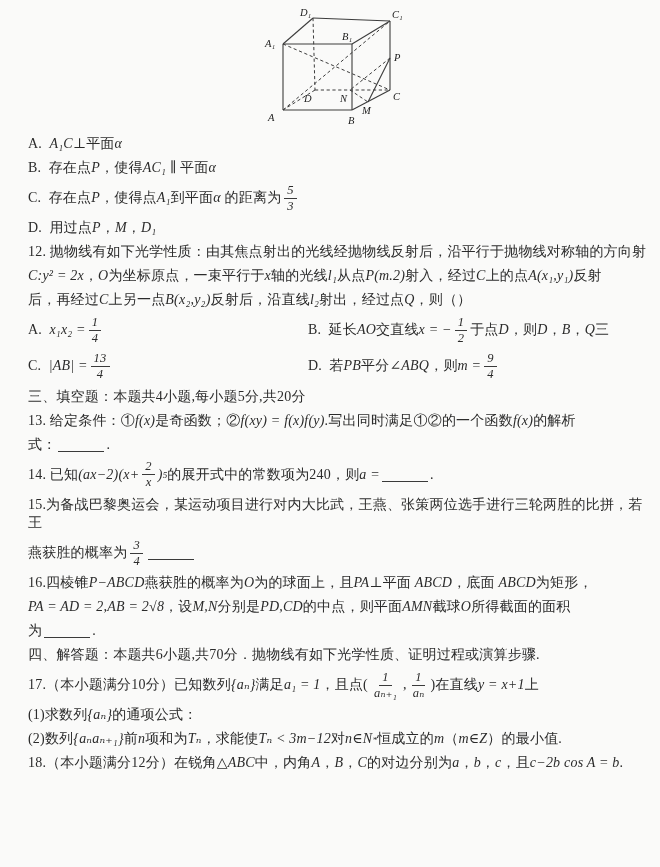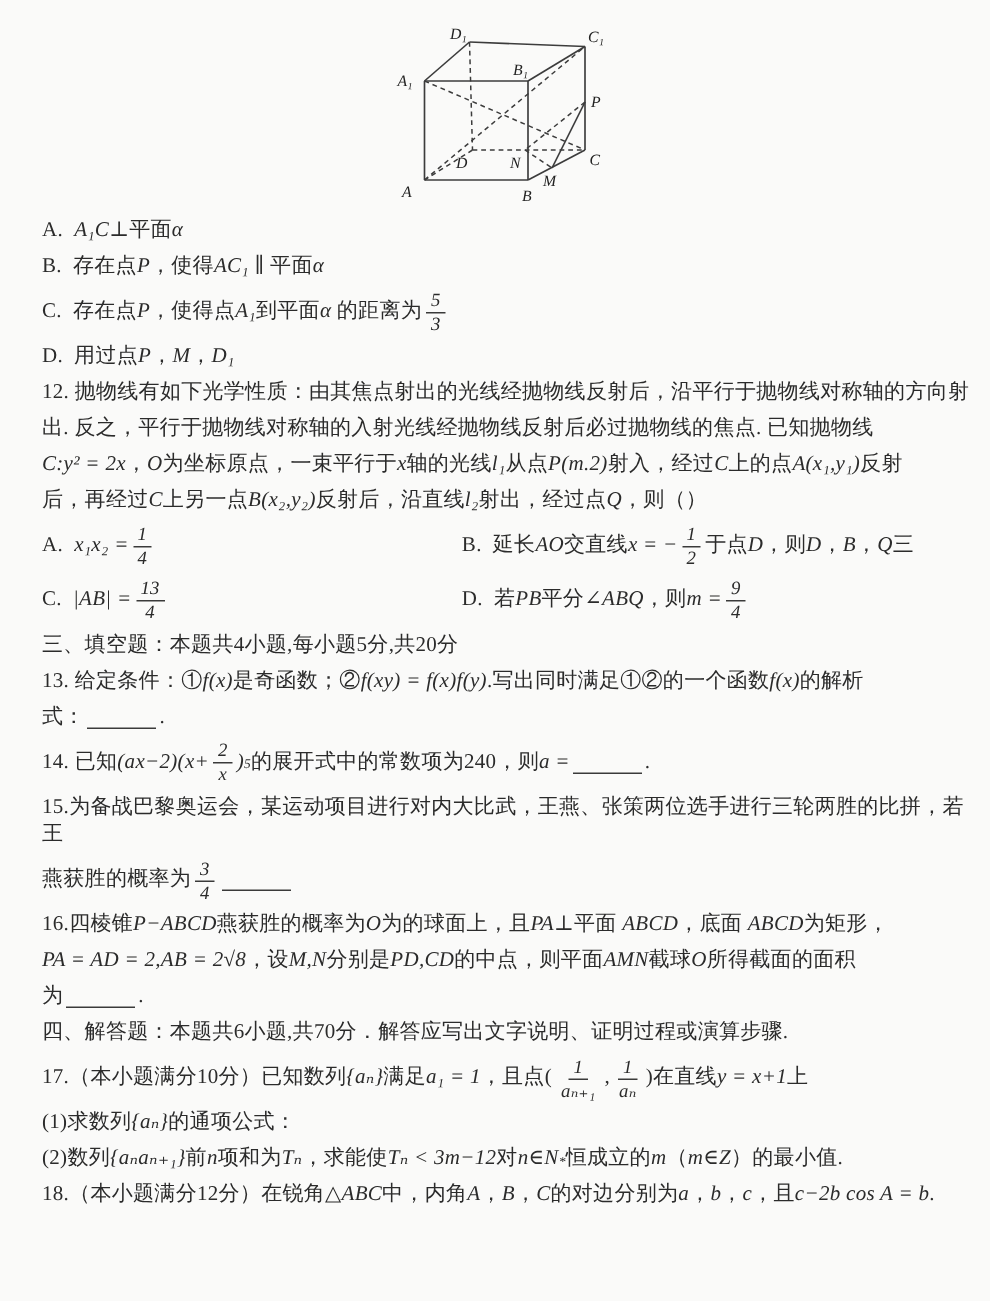--- a/index.html
+++ b/index.html
@@ -1,21 +1,21 @@
 <!DOCTYPE html>
 <html><head>
 <meta charset="utf-8">
 <style>
   html,body{margin:0;padding:0;}
   body{
     width:660px;height:867px;overflow:hidden;
     background:#fafaf9;color:#2b2b2b;
     font-family:"Liberation Serif","DejaVu Serif",serif;
   }
-  .page{width:660px;height:697px;position:relative;padding-top:10px;box-sizing:border-box;}
+  .page{width:660px;height:697px;position:relative;padding-top:0;box-sizing:border-box;}
   .figure-wrap{height:132px;position:relative;}
   .figure-wrap svg{position:absolute;left:256px;top:0;}
   .cube-line{stroke:#3c3c3c;stroke-width:1.1;fill:none;}
   .cube-dash{stroke:#3c3c3c;stroke-width:1;fill:none;stroke-dasharray:3.2,2.6;}
   .vlabel{font:italic 10.5px "Liberation Serif","DejaVu Serif",serif;fill:#222;}
   .line{
     display:flex;align-items:center;flex-wrap:nowrap;
     padding:2.5px 10px 2.5px 28px;
     font-size:14px;line-height:18.5px;letter-spacing:.2px;
     white-space:pre-wrap;min-height:19px;
@@ -85,34 +85,33 @@
       </g>
     </svg>
   </div>
 
   <div id="content">
       <div class="line"><span class="t">A.  </span><span class="m">A₁C</span><span class="t">⊥平面</span><span class="m">α</span></div>
       <div class="line"><span class="t">B.  存在点</span><span class="m">P</span><span class="t">，使得</span><span class="m">AC₁</span><span class="t"> ∥ 平面</span><span class="m">α</span></div>
       <div class="line"><span class="t">C.  存在点</span><span class="m">P</span><span class="t">，使得点</span><span class="m">A₁</span><span class="t">到平面</span><span class="m">α</span><span class="t"> 的距离为</span><span class="frac"><span class="num">5</span><span class="den">3</span></span></div>
       <div class="line"><span class="t">D.  用过点</span><span class="m">P</span><span class="t">，</span><span class="m">M</span><span class="t">，</span><span class="m">D₁</span></div>
       <div class="line"><span class="t">12. 抛物线有如下光学性质：由其焦点射出的光线经抛物线反射后，沿平行于抛物线对称轴的方向射</span></div>
-      <div class="line"><span class="t">出. 反之，平行于抛物线对称轴的入射光线经抛物线反射后必过抛物线的焦点. 已知抛物线</span></div>
       <div class="line"><span class="m">C:y² = 2x</span><span class="t">，</span><span class="m">O</span><span class="t">为坐标原点，一束平行于</span><span class="m">x</span><span class="t">轴的光线</span><span class="m">l₁</span><span class="t">从点</span><span class="m">P(m.2)</span><span class="t">射入，经过</span><span class="m">C</span><span class="t">上的点</span><span class="m">A(x₁,y₁)</span><span class="t">反射</span></div>
       <div class="line"><span class="t">后，再经过</span><span class="m">C</span><span class="t">上另一点</span><span class="m">B(x₂,y₂)</span><span class="t">反射后，沿直线</span><span class="m">l₂</span><span class="t">射出，经过点</span><span class="m">Q</span><span class="t">，则（）</span></div>
       <div class="line cols"><div class="col col0"><span class="t">A.  </span><span class="m">x₁x₂ =</span><span class="frac"><span class="num">1</span><span class="den">4</span></span></div><div class="col col1"><span class="t">B.  延长</span><span class="m">AO</span><span class="t">交直线</span><span class="m">x = −</span><span class="frac"><span class="num">1</span><span class="den">2</span></span><span class="t">于点</span><span class="m">D</span><span class="t">，则</span><span class="m">D</span><span class="t">，</span><span class="m">B</span><span class="t">，</span><span class="m">Q</span><span class="t">三</span></div></div>
       <div class="line cols"><div class="col col0"><span class="t">C.  </span><span class="m">|AB| =</span><span class="frac"><span class="num">13</span><span class="den">4</span></span></div><div class="col col1"><span class="t">D.  若</span><span class="m">PB</span><span class="t">平分</span><span class="m">∠ABQ</span><span class="t">，则</span><span class="m">m =</span><span class="frac"><span class="num">9</span><span class="den">4</span></span></div></div>
       <div class="line"><span class="t">三、填空题：本题共4小题,每小题5分,共20分</span></div>
       <div class="line"><span class="t">13. 给定条件：①</span><span class="m">f(x)</span><span class="t">是奇函数；②</span><span class="m">f(xy) = f(x)f(y)</span><span class="t">.写出同时满足①②的一个函数</span><span class="m">f(x)</span><span class="t">的解析</span></div>
       <div class="line"><span class="t">式：</span><span class="blank"></span><span class="t">.</span></div>
       <div class="line"><span class="t">14. 已知</span><span class="m">(ax−2)(x+</span><span class="frac"><span class="num">2</span><span class="den">x</span></span><span class="m">)</span><sup class="m">5</sup><span class="t">的展开式中的常数项为240，则</span><span class="m">a =</span><span class="blank"></span><span class="t">.</span></div>
       <div class="line"><span class="t">15.为备战巴黎奥运会，某运动项目进行对内大比武，王燕、张策两位选手进行三轮两胜的比拼，若王</span></div>
       <div class="line"><span class="t">燕获胜的概率为</span><span class="frac"><span class="num">3</span><span class="den">4</span></span><span class="blank"></span></div>
       <div class="line"><span class="t">16.四棱锥</span><span class="m">P−ABCD</span><span class="t">燕获胜的概率为</span><span class="m">O</span><span class="t">为的球面上，且</span><span class="m">PA</span><span class="t">⊥平面 </span><span class="m">ABCD</span><span class="t">，底面 </span><span class="m">ABCD</span><span class="t">为矩形，</span></div>
       <div class="line"><span class="m">PA = AD = 2,AB = 2√8</span><span class="t">，设</span><span class="m">M,N</span><span class="t">分别是</span><span class="m">PD,CD</span><span class="t">的中点，则平面</span><span class="m">AMN</span><span class="t">截球</span><span class="m">O</span><span class="t">所得截面的面积</span></div>
       <div class="line"><span class="t">为</span><span class="blank"></span><span class="t">.</span></div>
-      <div class="line"><span class="t">四、解答题：本题共6小题,共70分．解答应写出文字说明、证明过程或演算步骤.</span></div>
+      <div class="line"><span class="t">四、解答题：本题共6小题,共70分．抛物线有如下光学性质、证明过程或演算步骤.</span></div>
       <div class="line"><span class="t">17.（本小题满分10分）已知数列</span><span class="m">{aₙ}</span><span class="t">满足</span><span class="m">a₁ = 1</span><span class="t">，且点(</span><span class="frac"><span class="num">1</span><span class="den">aₙ₊₁</span></span><span class="t">,</span><span class="frac"><span class="num">1</span><span class="den">aₙ</span></span><span class="t">)在直线</span><span class="m">y = x+1</span><span class="t">上</span></div>
       <div class="line"><span class="t">(1)求数列</span><span class="m">{aₙ}</span><span class="t">的通项公式：</span></div>
       <div class="line"><span class="t">(2)数列</span><span class="m">{aₙaₙ₊₁}</span><span class="t">前</span><span class="m">n</span><span class="t">项和为</span><span class="m">Tₙ</span><span class="t">，求能使</span><span class="m">Tₙ &lt; 3m−12</span><span class="t">对</span><span class="m">n∈N</span><sup class="m">*</sup><span class="t">恒成立的</span><span class="m">m</span><span class="t">（</span><span class="m">m∈Z</span><span class="t">）的最小值.</span></div>
       <div class="line"><span class="t">18.（本小题满分12分）在锐角</span><span class="m">△ABC</span><span class="t">中，内角</span><span class="m">A</span><span class="t">，</span><span class="m">B</span><span class="t">，</span><span class="m">C</span><span class="t">的对边分别为</span><span class="m">a</span><span class="t">，</span><span class="m">b</span><span class="t">，</span><span class="m">c</span><span class="t">，且</span><span class="m">c−2b cos A = b</span><span class="t">.</span></div>
     </div>
 
 </div>
 
 </body></html>

